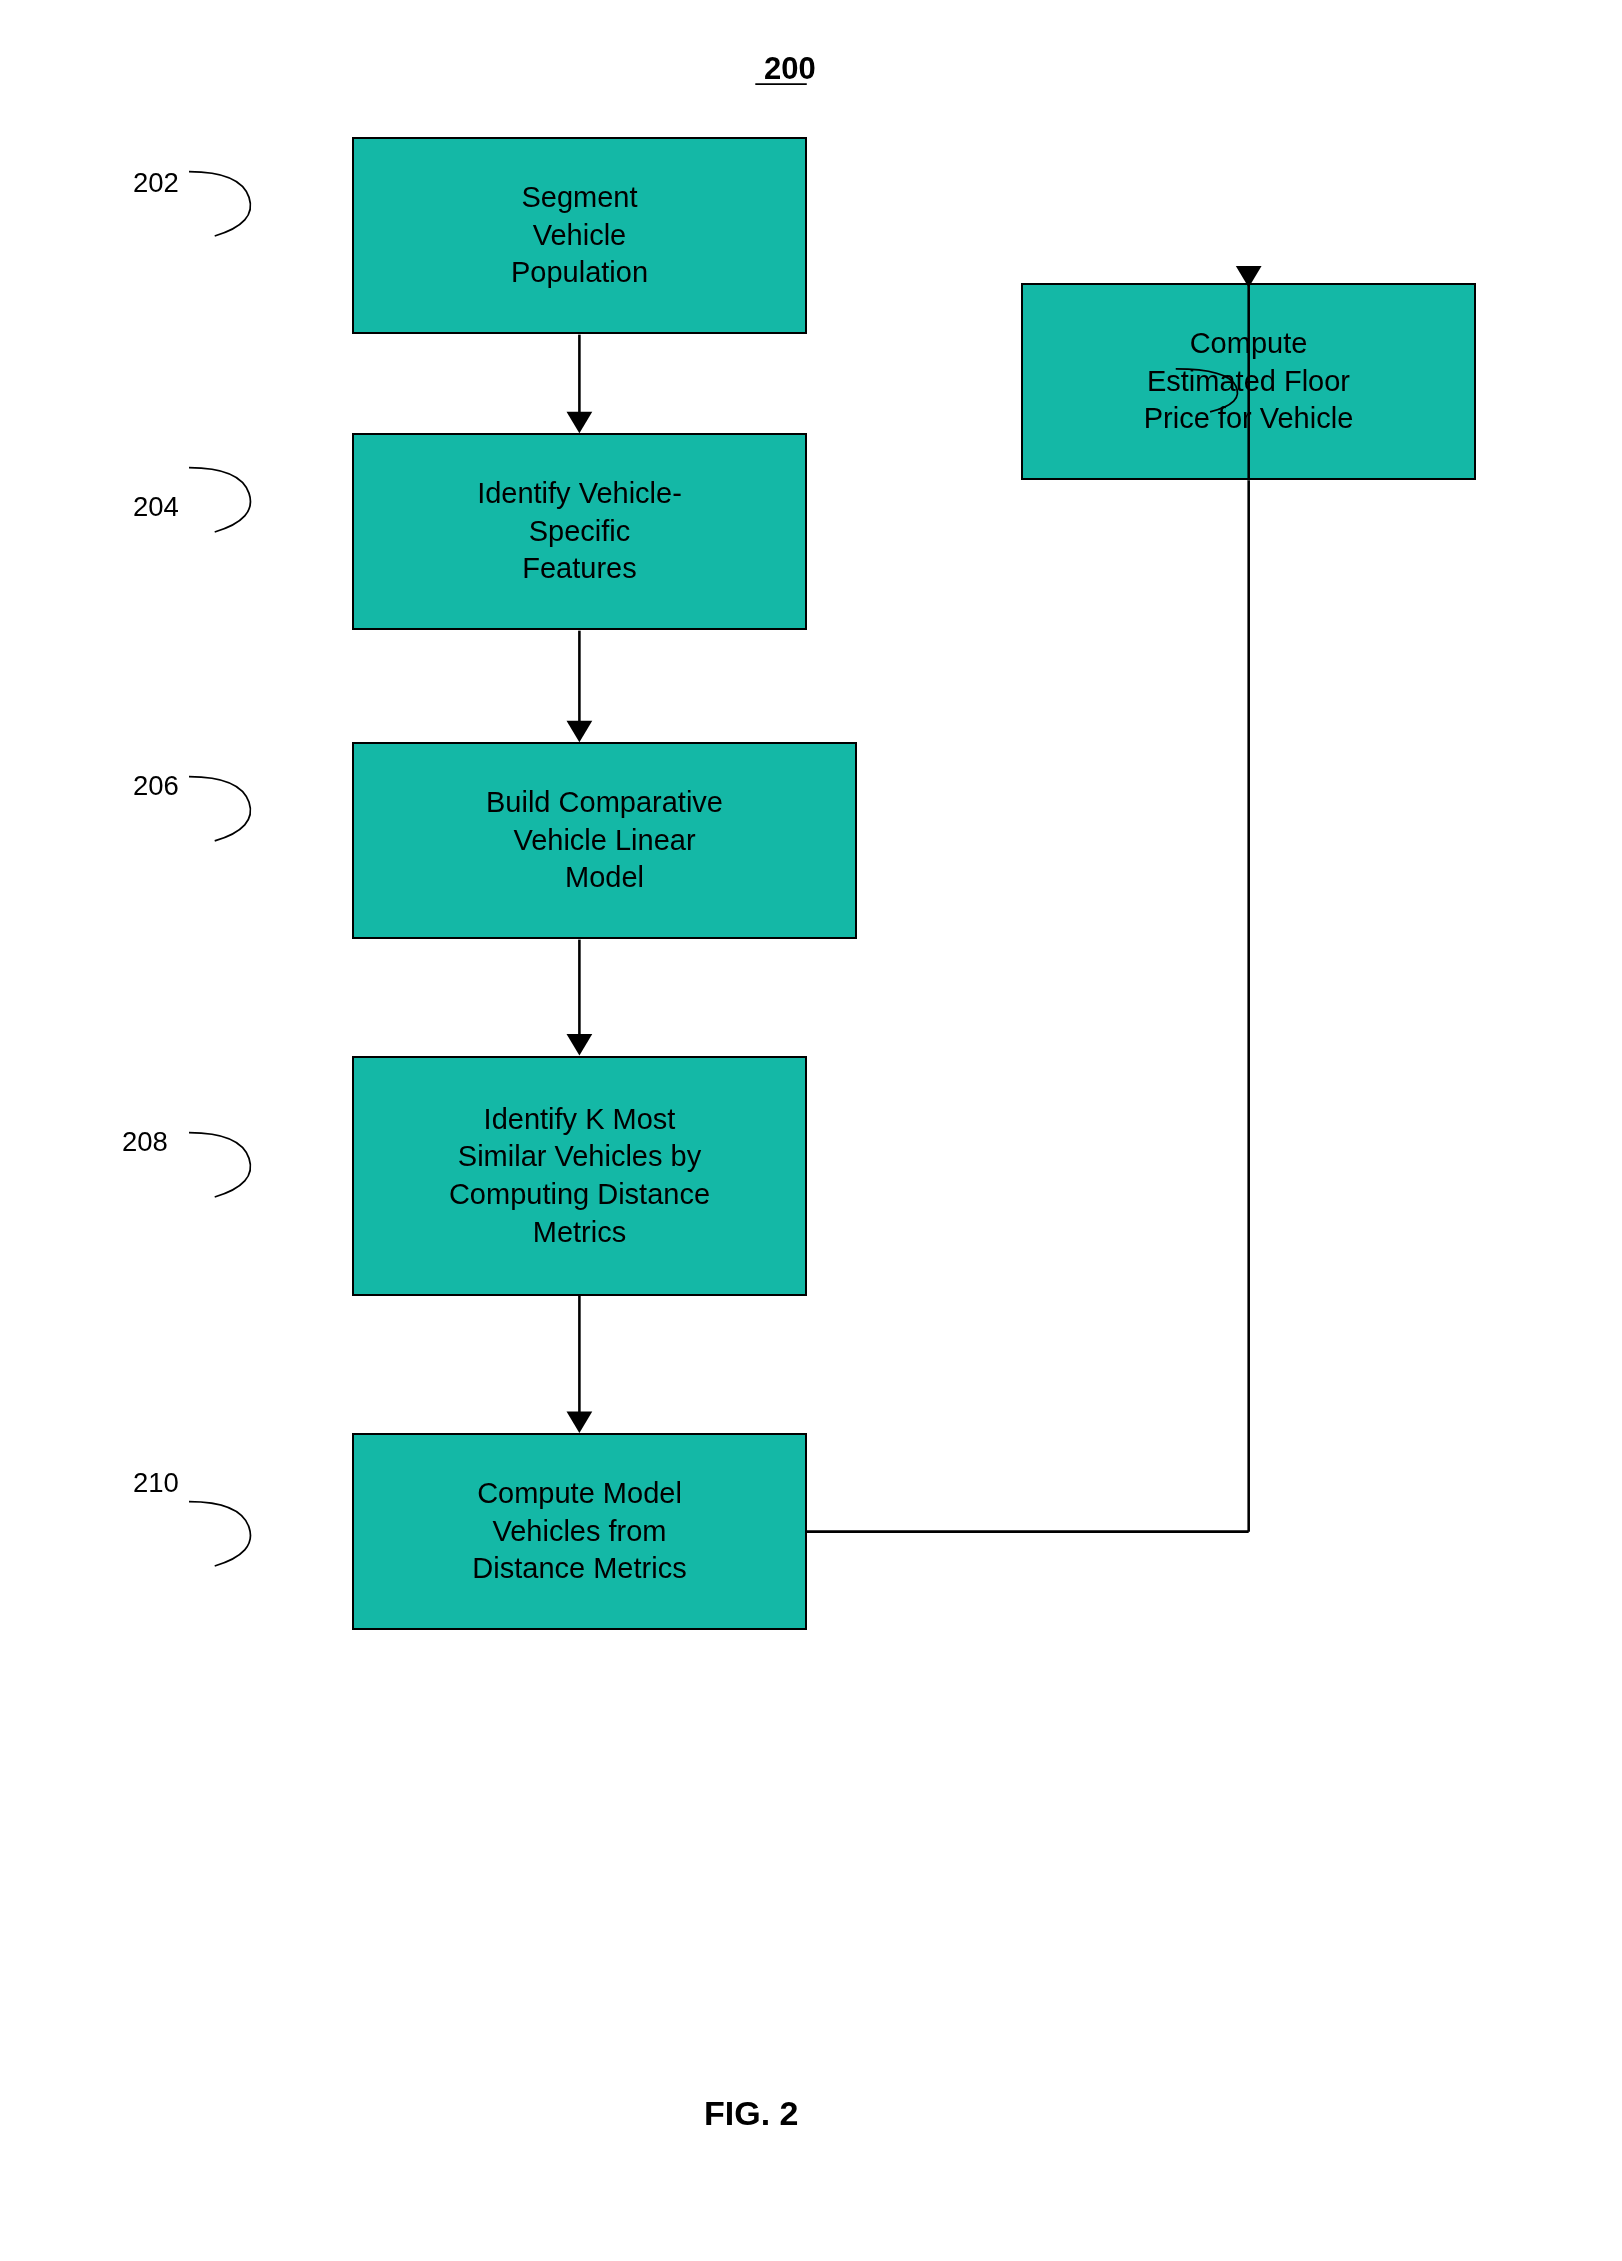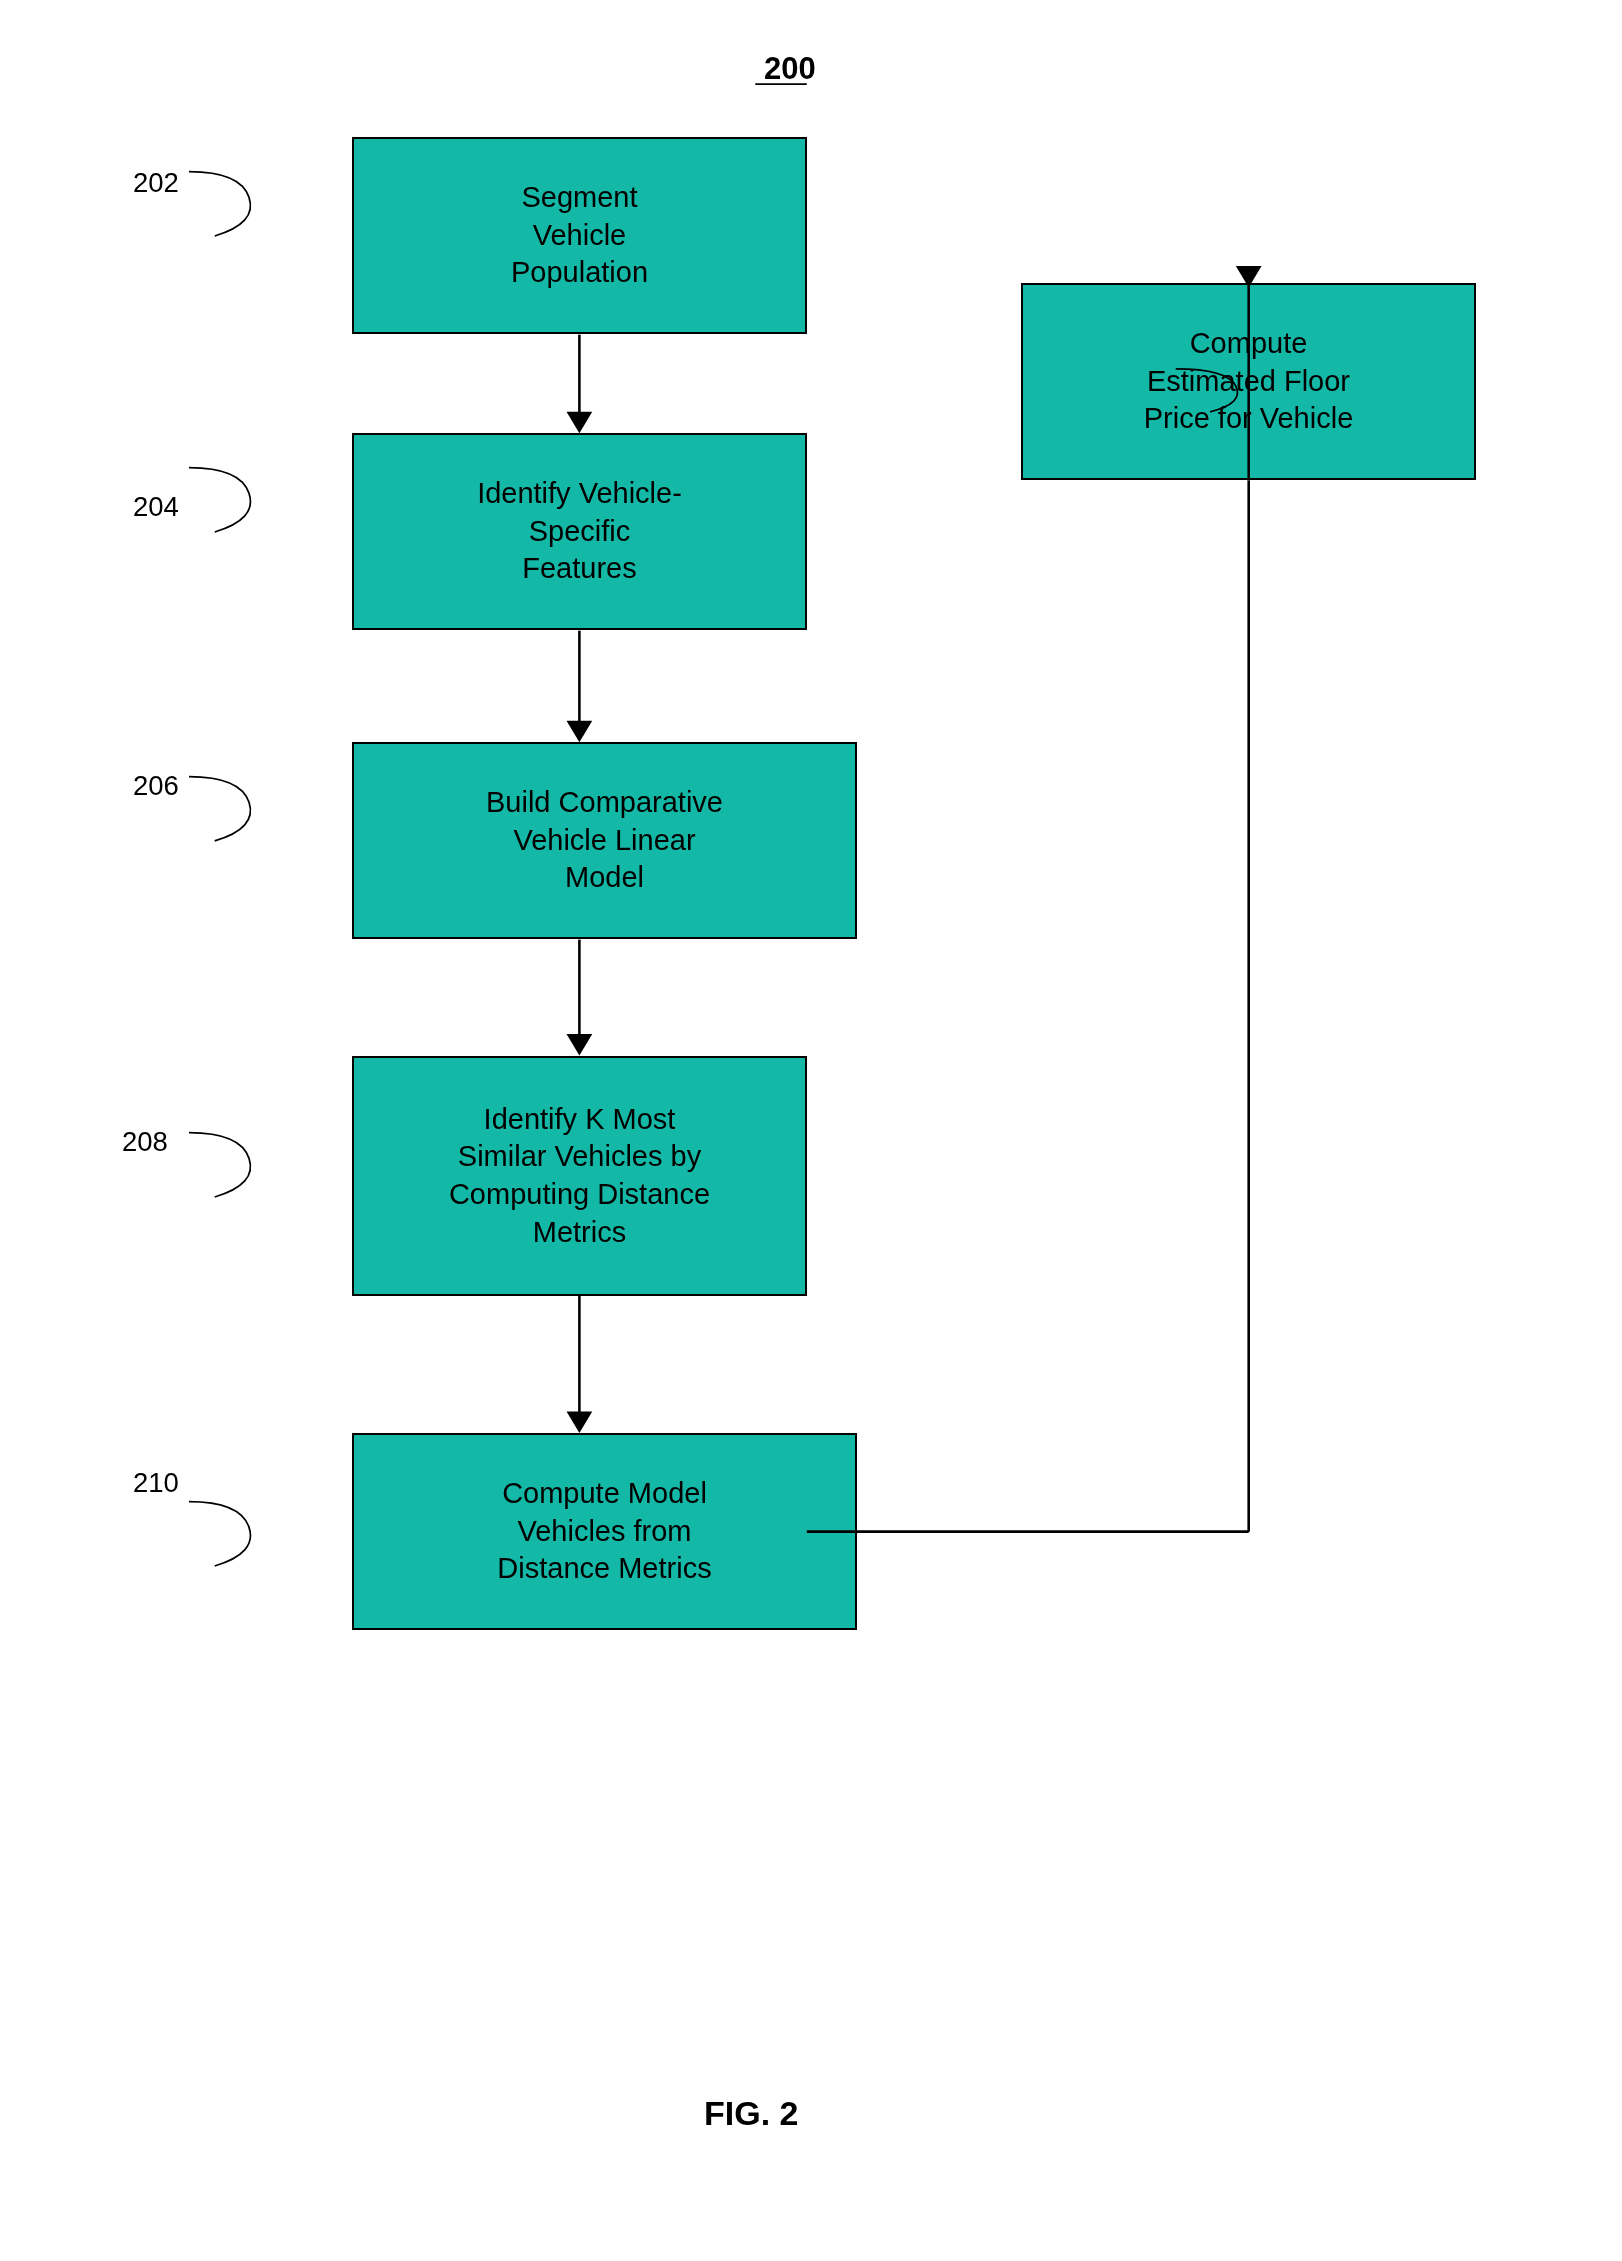--- a/index.html
+++ b/index.html
@@ -86,21 +86,21 @@
   <div class="ref-label" style="top: 770px; left: 133px;">206</div>
 
   <div class="flow-box" style="top: 742px; left: 352px; width: 505px; height: 197px;">Build Comparative<br>Vehicle Linear<br>Model</div>
 
   <div class="ref-label" style="top: 1098px; left: 122px; margin-top: 28px;">208</div>
 
   <div class="flow-box" style="top: 1056px; left: 352px; width: 455px; height: 240px;">Identify K Most<br>Similar Vehicles by<br>Computing Distance<br>Metrics</div>
 
   <div class="ref-label" style="top: 1467px; left: 133px;">210</div>
 
-  <div class="flow-box" style="top: 1433px; left: 352px; width: 505px; height: 197px;">Compute Model<br>Vehicles from<br>Distance Metrics</div>
+  <div class="flow-box" style="top: 1433px; left: 352px; width: 455px; height: 197px;">Compute Model<br>Vehicles from<br>Distance Metrics</div>
 
   <div class="ref-label" style="top: 335px; left: 1193px;">212</div>
 
   <div class="flow-box" style="top: 283px; left: 1021px; width: 455px; height: 197px;">Compute<br>Estimated Floor<br>Price for Vehicle</div>
 
   <div class="fig-label" style="top: 2094px; left: 704px;">FIG. 2</div>
 
   <svg class="arrows" viewBox="0 0 1891 2635" width="1623" height="2261">
 
     <line x1="880" y1="98" x2="940" y2="98" stroke="#000" stroke-width="2"></line>

